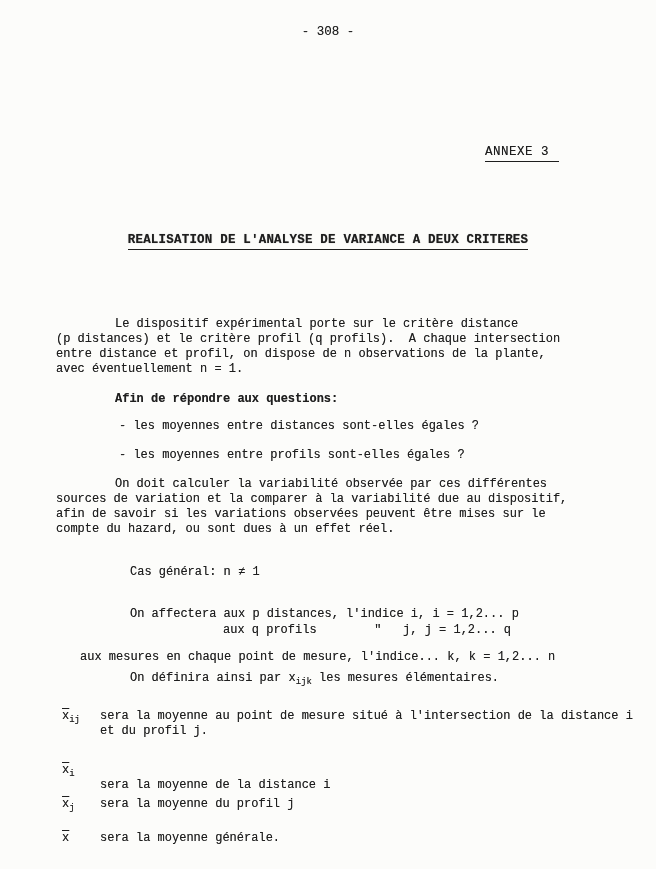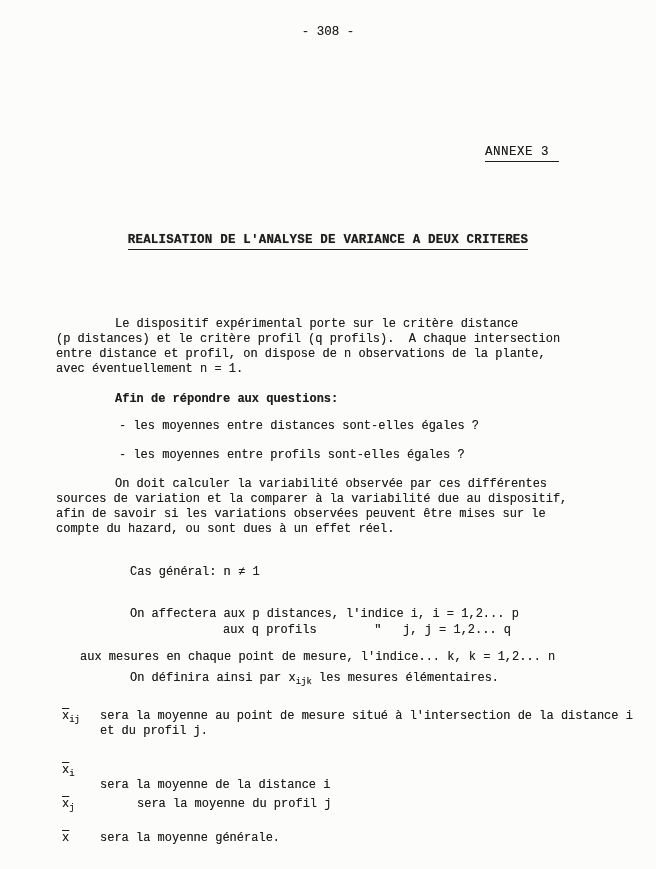--- a/index.html
+++ b/index.html
@@ -96,17 +96,17 @@
       <div class="tline" style="left: 130px; top: 608px;">On affectera aux p distances, l'indice i, i = 1,2... p</div>
       <div class="tline" style="left: 223px; top: 624px;">aux q profils        "   j, j = 1,2... q</div>
       <div class="tline" style="left: 56px; top: 651px; margin-left: 24px;">aux mesures en chaque point de mesure, l'indice... k, k = 1,2... n</div>
       <div class="tline" style="left: 130px; top: 672px;"><span>On définira ainsi par x</span><span class="sub">ijk</span><span> les mesures élémentaires.</span></div>
       <div class="tline" style="left: 62px; top: 710px;"><span class="bar">x</span><span class="sub">ij</span></div>
       <div class="tline" style="left: 100px; top: 710px;">sera la moyenne au point de mesure situé à l'intersection de la distance i</div>
       <div class="tline" style="left: 100px; top: 725px;">et du profil j.</div>
       <div class="tline" style="left: 62px; top: 764px; text-align: center;"><span class="bar">x</span><span class="sub">i</span></div>
       <div class="tline" style="left: 100px; top: 764px; margin-top: 15px;">sera la moyenne de la distance i</div>
       <div class="tline" style="left: 62px; top: 798px;"><span class="bar">x</span><span class="sub">j</span></div>
-      <div class="tline" style="left: 100px; top: 798px; margin-left: 37px;">sera la moyenne du profil j</div>
+      <div class="tline" style="left: 100px; top: 798px;">sera la moyenne du profil j</div>
       <div class="tline" style="left: 62px; top: 832px;"><span class="bar">x</span></div>
       <div class="tline" style="left: 100px; top: 832px;">sera la moyenne générale.</div>
     </div>
 </div>
 
 </body></html>

